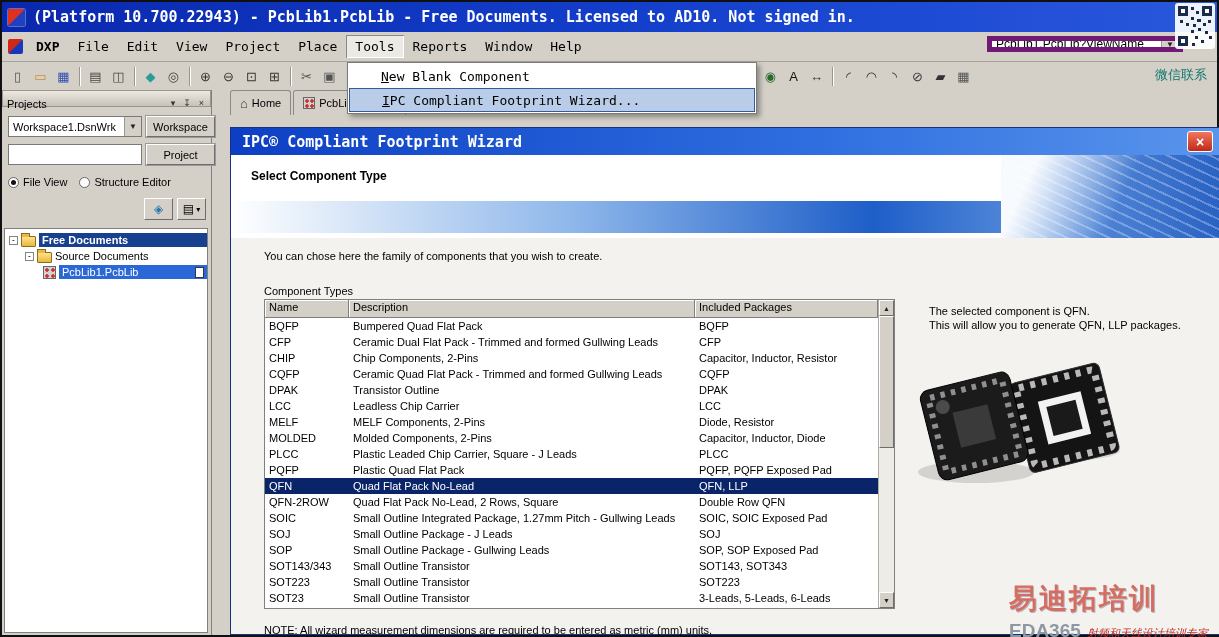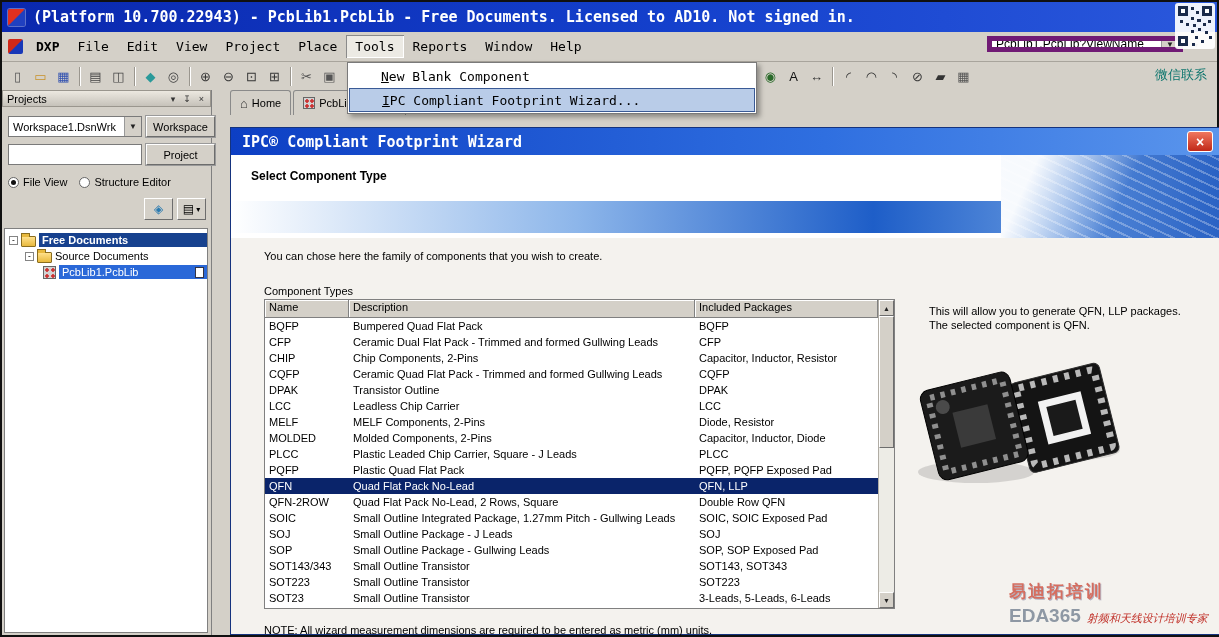--- a/index.html
+++ b/index.html
@@ -61,21 +61,21 @@
   .tools-menu { position:absolute; left:345px; top:60px; width:410px; z-index:50;
     background:#fff; border:1px solid #7a7a7a; box-shadow:3px 3px 5px rgba(0,0,0,.35);
     padding:1px; font:13px "DejaVu Sans Mono", monospace; }
   .dd-item { height:24px; display:flex; align-items:center; padding-left:32px; cursor:default; }
   .dd-item.sel { background:#b9cce8; border:1px solid #3a5a96; height:24px; }
 
   
   .projects-panel { position:absolute; left:0; top:88px; width:210px; bottom:0;
     background:#D4D0C8; border-right:1px solid #808080; z-index:3; }
   .pp-header { height:17px; background:linear-gradient(180deg,#ece8e0,#c6c2ba);
-    border:1px solid #9a968e; display:flex; align-items:center; padding:0 4px; gap:4px; }
+    border:1px solid #9a968e; display:flex; align-items:flex-start; padding:7px 4px; gap:4px; }
   .pp-title { flex:1; }
   .pp-hicon { font-size:9px; color:#333; padding:0 2px; }
   .pp-field { position:absolute; left:6px; width:134px; height:21px; background:#fff;
     border:1px solid #7a7a7a; display:flex; align-items:center; overflow:hidden; }
   .pp-field .combo-text { font-size:11px; }
   .pp-btn { position:absolute; left:144px; width:69px; height:21px; background:#D4D0C8;
     border:1px solid; border-color:#fff #6d6d6d #6d6d6d #fff; box-shadow:0 0 0 1px #9a9a9a;
     display:flex; align-items:center; justify-content:center; font-size:11px; cursor:default; }
   .radio-row { position:absolute; left:6px; top:86px; display:flex; gap:12px; align-items:center; }
   .radio-item { display:flex; align-items:center; gap:4px; }
@@ -145,21 +145,21 @@
     display:flex; align-items:center; justify-content:center; }
   .sbtn.up { top:0; } .sbtn.down { bottom:0; }
   .sthumb { position:absolute; left:0; right:0; top:16px; height:132px; background:#D4D0C8;
     border:1px solid; border-color:#fff #6d6d6d #6d6d6d #fff; }
 
   .side-text { position:absolute; left:697px; top:66px; width:285px; line-height:14px; }
   .chips { position:absolute; left:672px; top:112px; }
   .note { position:absolute; left:32px; top:386px; }
 
   .watermark { position:absolute; right:10px; top:342px; text-align:left; width:200px; }
-  .wm-line1 { font-size:17px; font-weight:bold; letter-spacing:2px; color:#d05848;
+  .wm-line1 { font-size:28px; font-weight:bold; letter-spacing:2px; color:#d05848;
     text-shadow:1px 1px 0 #aab; opacity:.85; white-space:nowrap; }
   .wm-row { display:flex; align-items:baseline; gap:6px; margin-top:2px; }
   .wm-line2 { font-size:19px; font-weight:bold; color:#8e98a4; }
   .wm-line3 { font-size:11px; color:#c03028; white-space:nowrap;font-style:italic; }
 </style>
 </head>
 <body>
 
 <div class="screen">
 
@@ -434,22 +434,22 @@
             </div>
           </div>
         <div class="vscroll">
           <div class="sbtn up">▲</div>
           <div class="sthumb"></div>
           <div class="sbtn down">▼</div>
         </div>
       </div>
 
       <div class="side-text">
+        <div>The selected component is QFN.</div>
         <div>This will allow you to generate QFN, LLP packages.</div>
-        <div>The selected component is QFN.</div>
       </div>
 
       <svg class="chips" width="230" height="150" viewBox="0 0 230 150">
         <ellipse cx="72" cy="122" rx="58" ry="11" fill="#000" opacity="0.13"></ellipse>
         <ellipse cx="162" cy="100" rx="54" ry="11" fill="#000" opacity="0.10"></ellipse>
         <g transform="rotate(-14 160 70)">
           <rect x="115" y="22" width="92" height="92" rx="6" fill="#141414" stroke="#2e2e2e"></rect>
           <rect x="121" y="28" width="80" height="80" rx="3" fill="none" stroke="#b9b9b9" stroke-width="7" stroke-dasharray="5 6.7"></rect>
           <rect x="139" y="46" width="44" height="44" fill="#f2f2f2"></rect>
           <rect x="146" y="53" width="30" height="30" fill="#1a1a1a"></rect>

